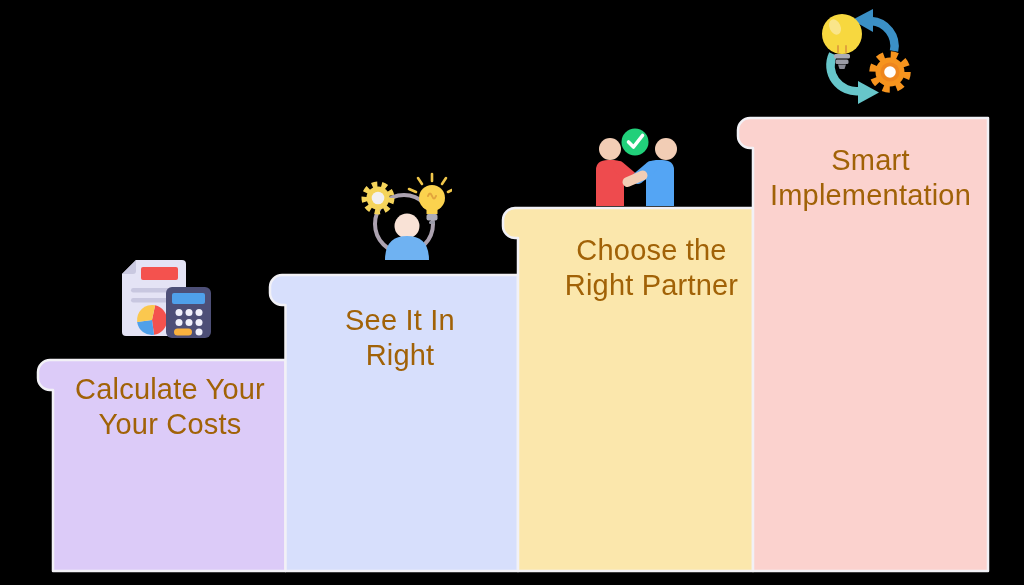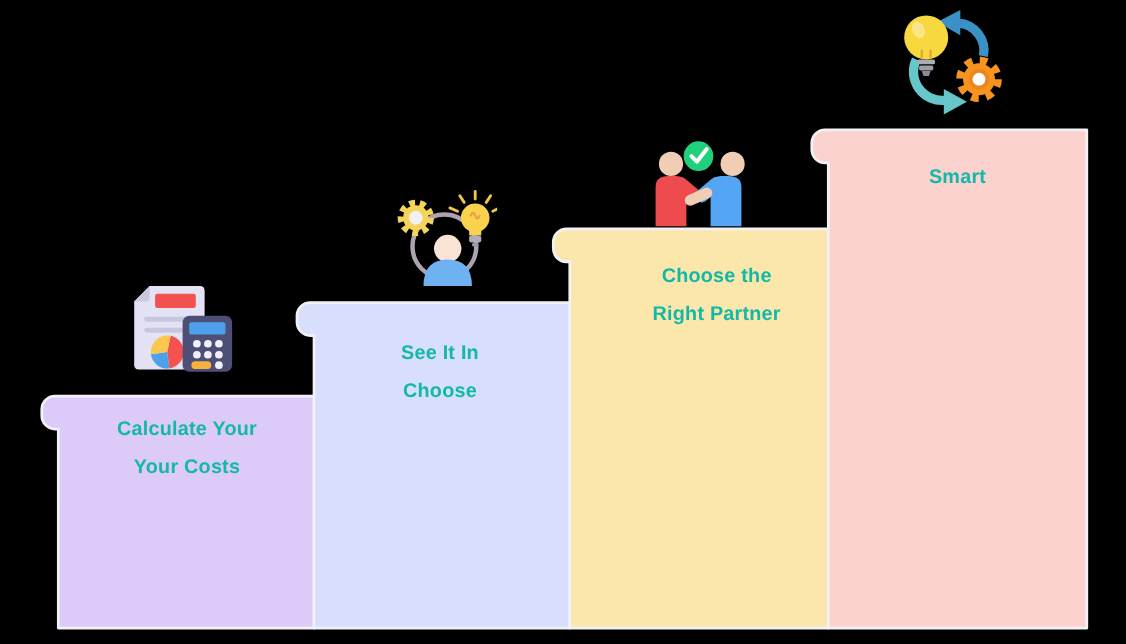--- a/index.html
+++ b/index.html
@@ -13,24 +13,24 @@
   }
   #bars-svg { position: absolute; left: 0; top: 0; }
   #bars-svg path.bar {
     stroke: #F2F1F6;
     stroke-width: 2.5;
     stroke-linejoin: round;
   }
   .step-label {
     position: absolute;
     text-align: center;
-    color: #14b8a6;
-    font-size: 18px;
+    color: #a16207;
+    font-size: 29px;
     line-height: 35px;
-    font-weight: 700;
+    font-weight: 400;
     letter-spacing: 0.2px;
     z-index: 2;
   }
   .step-icon { position: absolute; z-index: 3; }
   #label-1 { left: 54px;  top: 372px; width: 232px; }
   #label-2 { left: 286px; top: 303px; width: 228px; }
   #label-3 { left: 518px; top: 233px; width: 267px; }
   #label-4 { left: 753px; top: 143px; width: 235px; }
   #icon-1 { left: 119px; top: 256px; }
   #icon-2 { left: 352px; top: 168px; }
@@ -48,28 +48,29 @@
     <path class="bar" fill="#FBE7AC" d="M 518 571 L 518 238 L 515 238 A 12 12 0 0 1 503 226 L 503 220 A 12 12 0 0 1 515 208 L 753 208 L 753 571 Z"></path>
     <path class="bar" fill="#FBD2CE" d="M 753 571 L 753 148 L 750 148 A 12 12 0 0 1 738 136 L 738 130 A 12 12 0 0 1 750 118 L 988 118 L 988 571 Z"></path>
   </svg>
 
   <div class="step-label" id="label-1">
     <div>Calculate Your</div>
     <div>Your Costs</div>
   </div>
   <div class="step-label" id="label-2">
     <div>See It In</div>
-    <div>Choose</div>
+    <div>Right</div>
   </div>
   <div class="step-label" id="label-3">
     <div>Choose the</div>
     <div>Right Partner</div>
   </div>
   <div class="step-label" id="label-4">
     <div>Smart</div>
+    <div>Implementation</div>
   </div>
 
   <svg class="step-icon" id="icon-1" width="96" height="84" viewBox="0 0 96 84">
     <g>
       <path d="M17 4 H63 A4 4 0 0 1 67 8 V76 A4 4 0 0 1 63 80 H7 A4 4 0 0 1 3 76 V18 Z" fill="#E4E3F5"></path>
       <path d="M17 4 L3 18 L14 18 A3 3 0 0 0 17 15 Z" fill="#C9C8E0"></path>
       <rect x="22" y="11" width="37" height="13" rx="2" fill="#F4524E"></rect>
       <rect x="12" y="32" width="46" height="4.5" rx="2.2" fill="#C8C7E0"></rect>
       <rect x="12" y="42" width="46" height="4.5" rx="2.2" fill="#C8C7E0"></rect>
     </g>

